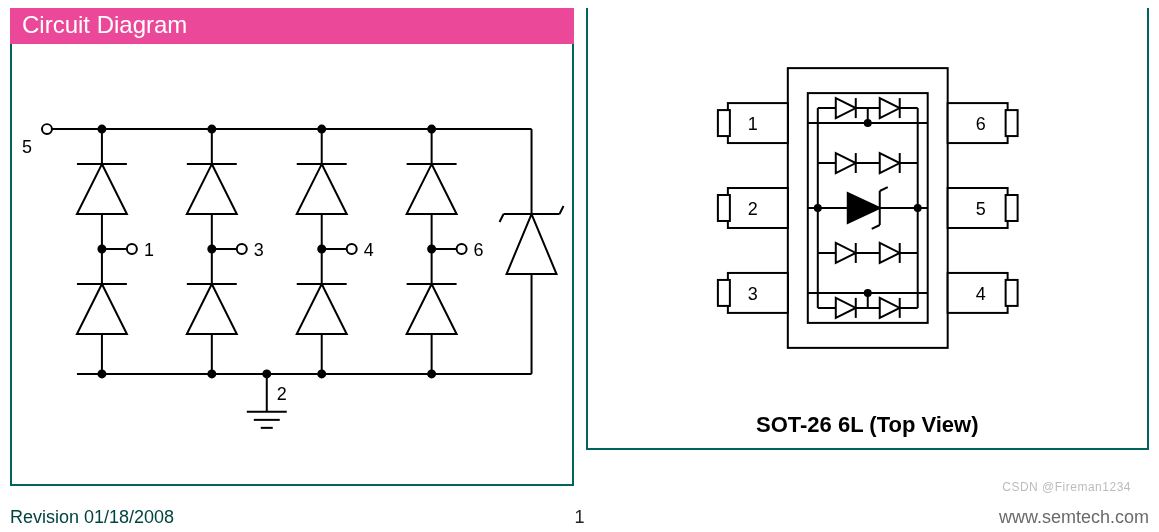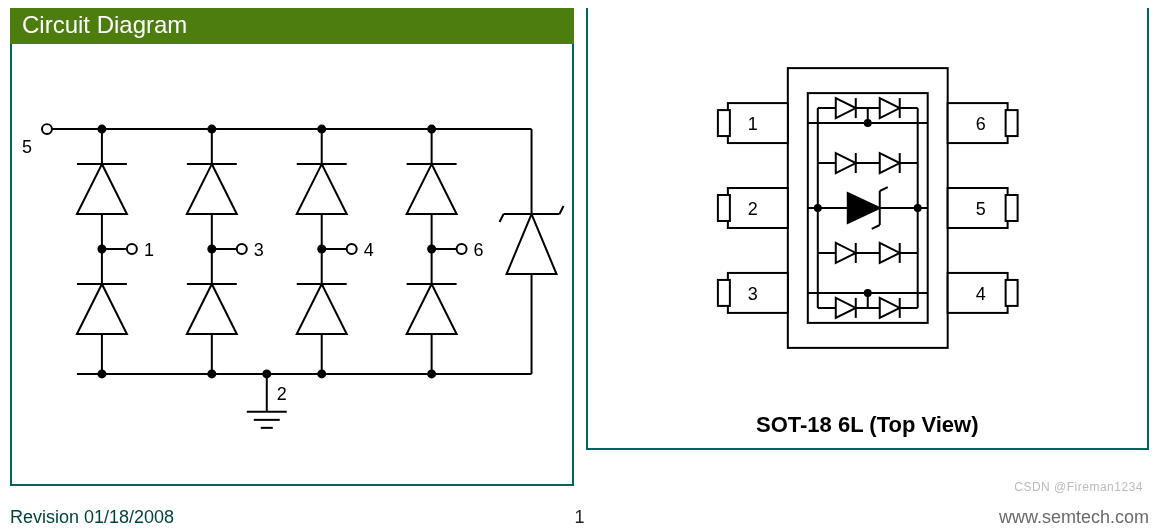--- a/index.html
+++ b/index.html
@@ -15,21 +15,21 @@
     display: flex;
     gap: 12px;
     padding: 8px 10px 0 10px;
   }
   .panel {
     flex: 1;
     display: flex;
     flex-direction: column;
   }
   .panel-header {
-    background: #4d7c0f;
+    background: #ec4899;
     color: #fff;
     font-size: 24px;
     padding: 3px 12px 5px 12px;
     font-weight: 400;
   }
   .panel-body {
     border: 2px solid #00645f;
     border-top: none;
     height: 440px;
     position: relative;
@@ -60,21 +60,21 @@
     position: absolute;
     bottom: 10px;
     width: 100%;
     text-align: center;
     font-weight: bold;
     font-size: 22px;
     color: #000;
   }
   .watermark {
     position: absolute;
-    right: 16px;
+    right: 28px;
     bottom: 38px;
     font-size: 12px;
     color: rgba(120,120,120,0.5);
     letter-spacing: 0.5px;
   }
   svg { display:block; }
 </style>
 </head>
 <body>
 
@@ -269,21 +269,21 @@
           <circle cx="280" cy="115" r="3" fill="#000"></circle>
           <circle cx="280" cy="285" r="3" fill="#000"></circle>
           <circle cx="230" cy="200" r="3" fill="#000"></circle>
           <circle cx="330" cy="200" r="3" fill="#000"></circle>
           <line x1="280" y1="100" x2="280" y2="115"></line>
           <line x1="280" y1="285" x2="280" y2="300"></line>
           <line x1="230" y1="155" x2="230" y2="245"></line>
           <line x1="330" y1="155" x2="330" y2="245"></line>
         </g>
       </svg>
-      <div class="caption">SOT-18 6L (Top View)</div>
+      <div class="caption">SOT-26 6L (Top View)</div>
     </div>
   </div>
 </div>
 
 <div class="watermark">CSDN @Fireman1234</div>
 
 <div class="footer">
   <span>Revision 01/18/2008</span>
   <span class="page">1</span>
   <span class="right">www.semtech.com</span>

